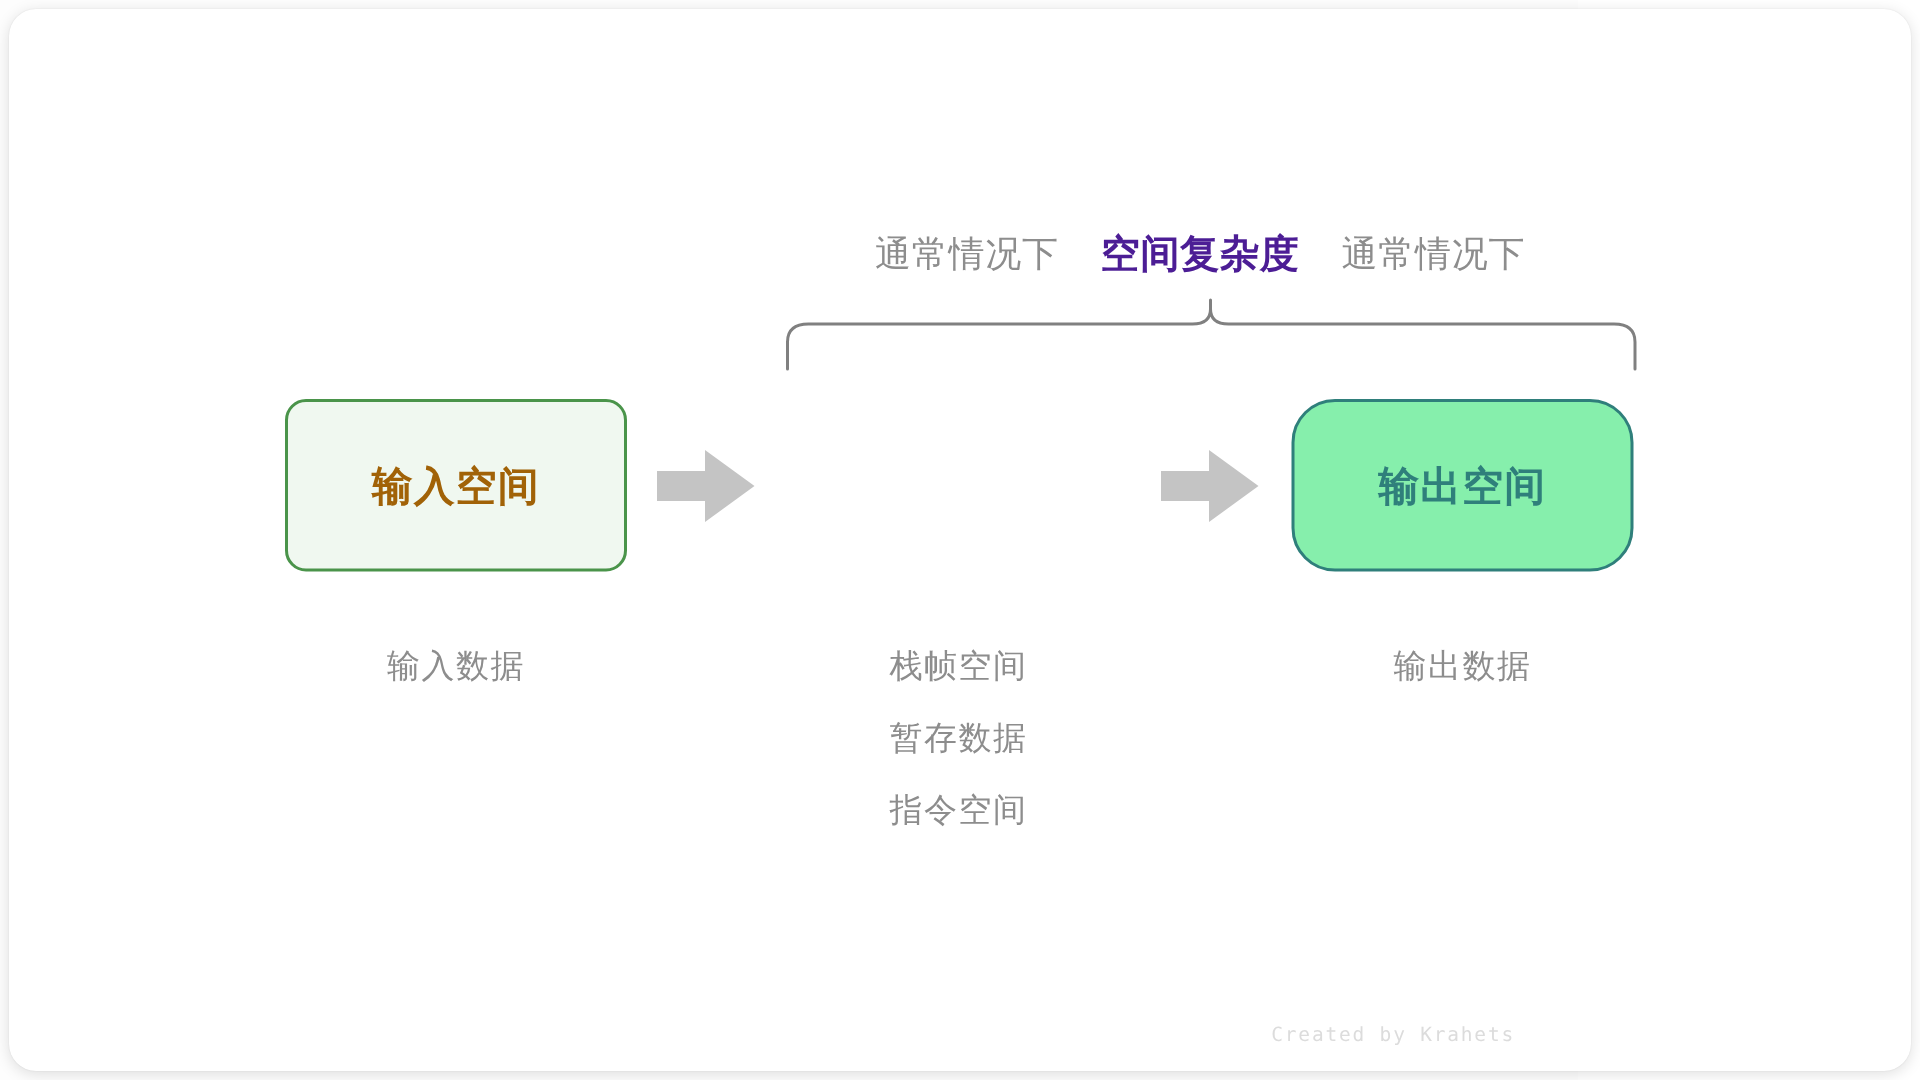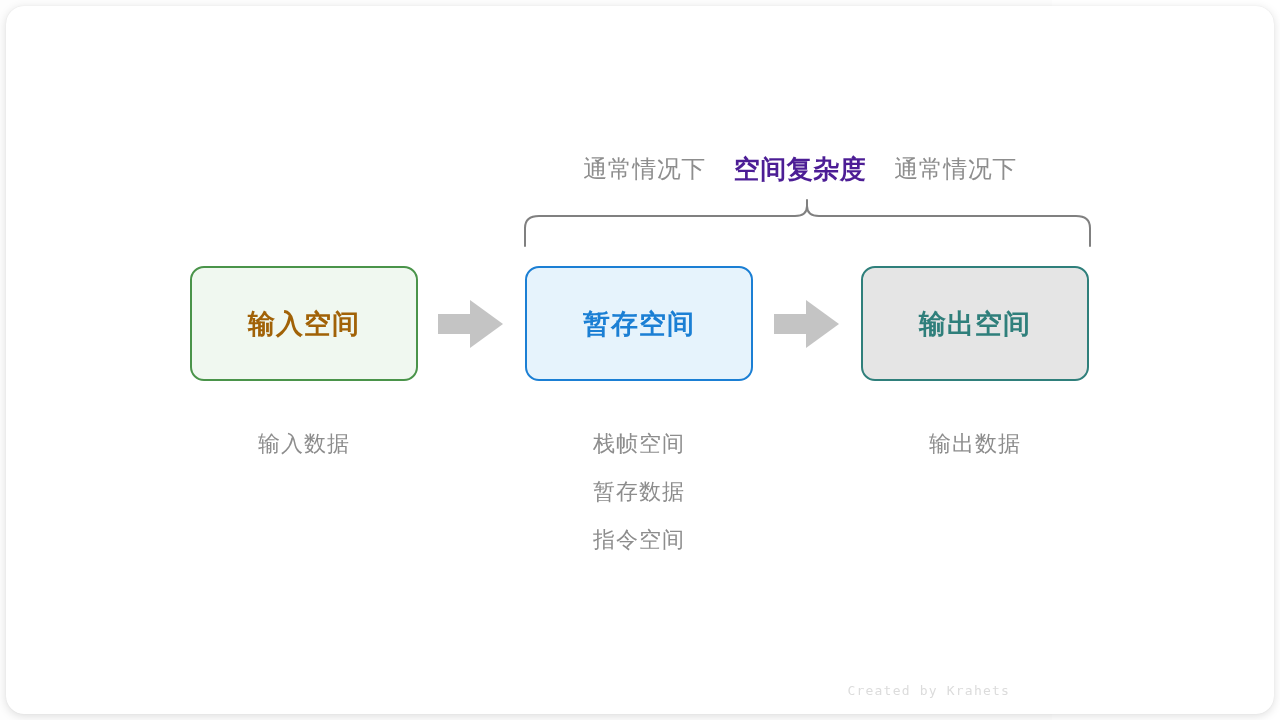--- a/index.html
+++ b/index.html
@@ -159,31 +159,28 @@
     <div class="sbox input" style="border-color:#4a944a; background:#f0f8f0;">
       <span class="sbox-label" style="color:#a16207;">输入空间</span>
     </div>
 
     <div class="arrow a1">
       <svg width="66" height="50" viewBox="0 0 66 50" xmlns="http://www.w3.org/2000/svg">
         <polygon points="0,15 32,15 32,1 65,25 32,49 32,35 0,35" fill="#c4c4c4"></polygon>
       </svg>
     </div>
 
-    <div class="sbox temp" style="border-color:#1b7fd4; background:#e6f3fc;">
-      <span class="sbox-label" style="color:#1b7fd4;">暂存空间</span>
-    </div>
 
     <div class="arrow a2">
       <svg width="66" height="50" viewBox="0 0 66 50" xmlns="http://www.w3.org/2000/svg">
         <polygon points="0,15 32,15 32,1 65,25 32,49 32,35 0,35" fill="#c4c4c4"></polygon>
       </svg>
     </div>
 
-    <div class="sbox output" style="border-color:#2f7f7b; background:#e5e5e5;">
+    <div class="sbox output" style="border-color:#2f7f7b; background:#86efac;border-radius:29px;">
       <span class="sbox-label" style="color:#2f7f7b;">输出空间</span>
     </div>
 
     <div class="sublabels input">
       <div class="sublabel">输入数据</div>
     </div>
 
     <div class="sublabels temp">
       <div class="sublabel">栈帧空间</div>
       <div class="sublabel">暂存数据</div>

